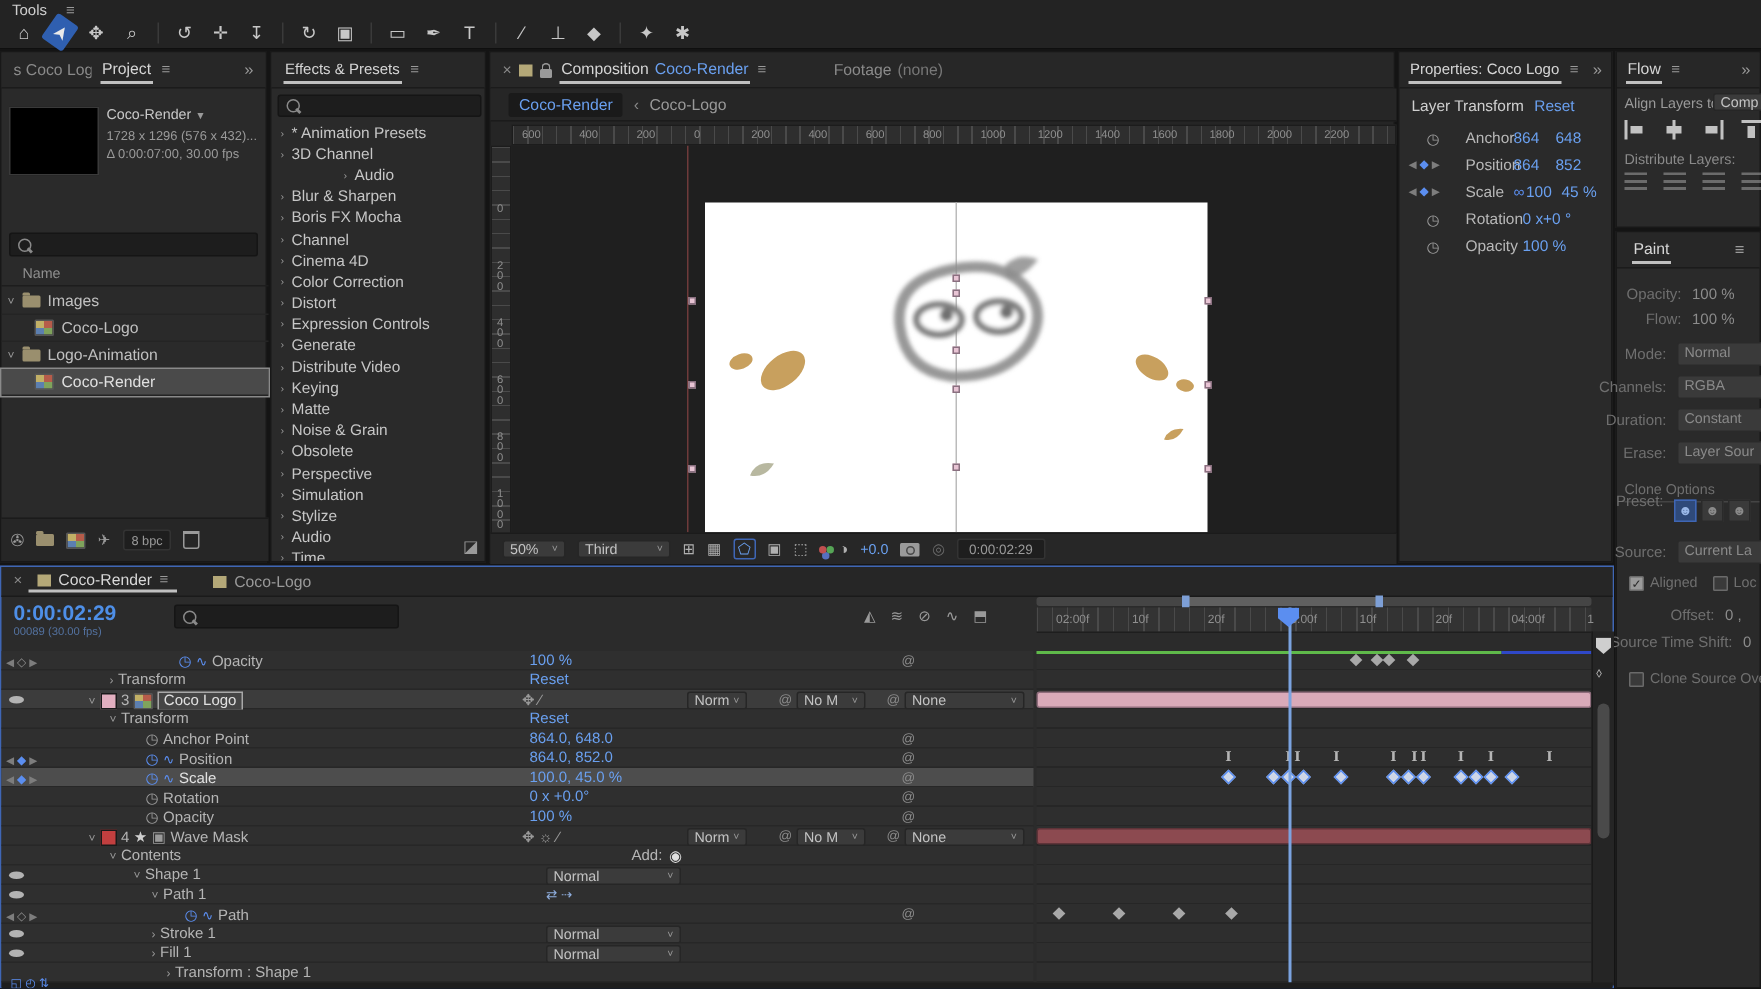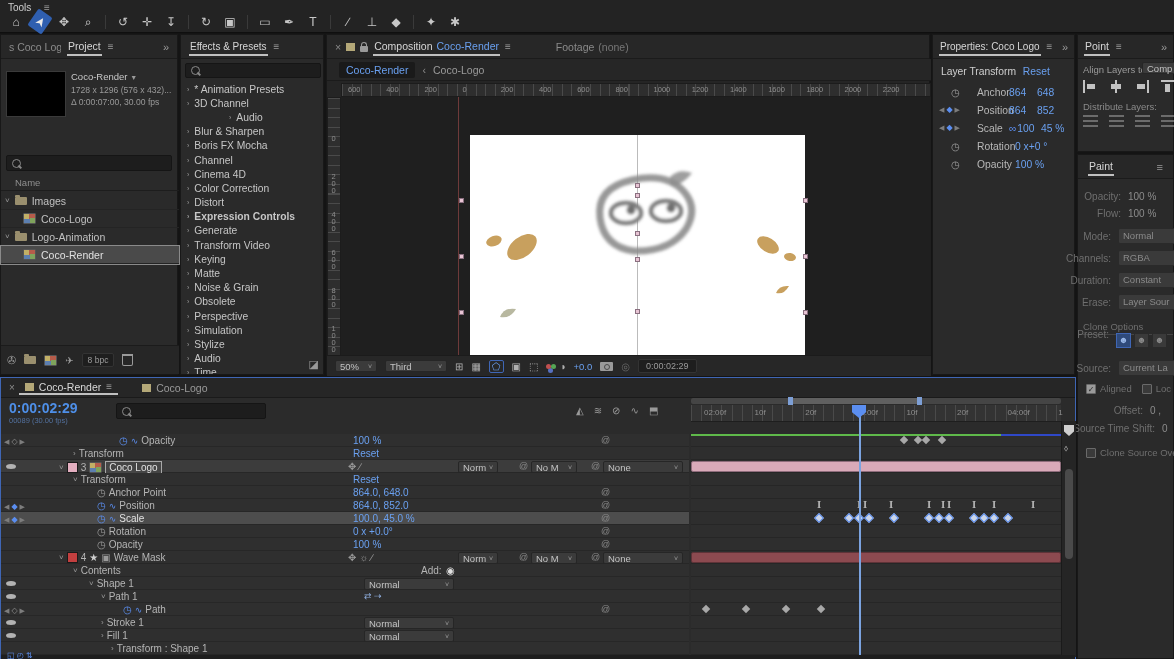--- a/index.html
+++ b/index.html
@@ -222,31 +222,31 @@
           <span>Cinema 4D</span>
         </span>
         <span class="frow" style="display: flex;">
           <span class="twirl">›</span>
           <span>Color Correction</span>
         </span>
         <span class="frow" style="display: flex;">
           <span class="twirl">›</span>
           <span>Distort</span>
         </span>
-        <span class="frow" style="display: flex; font-weight: bold;">
+        <span class="frow" style="display: flex;">
           <span class="twirl">›</span>
           <span>Expression Controls</span>
         </span>
         <span class="frow" style="display: flex;">
           <span class="twirl">›</span>
           <span>Generate</span>
         </span>
         <span class="frow" style="display: flex;">
           <span class="twirl">›</span>
-          <span>Transform Video</span>
+          <span>Distribute Video</span>
         </span>
         <span class="frow" style="display: flex;">
           <span class="twirl">›</span>
           <span>Keying</span>
         </span>
         <span class="frow" style="display: flex;">
           <span class="twirl">›</span>
           <span>Matte</span>
         </span>
         <span class="frow" style="display: flex;">
@@ -436,21 +436,21 @@
     </div>
     <div class="prow" style="left:0;top:124px;width:143px">
       <span class="sw abs" style="left:18px">◷</span>
       <span class="abs" style="left:44px">Opacity</span>
       <span class="abs bluetxt" style="left:82px">100 %</span>
     </div>
   </div>
 
   <div class="panel" style="left:1077px;top:34px;width:97px;height:118px">
     <div class="phead" style="padding:0 6px;justify-content:center">
-      <span class="tabact">Point</span>
+      <span class="tabact">Flow</span>
       <span class="menu">≡</span>
       <span class="chev2">»</span>
     </div>
     <div class="abs" style="left:5px;top:29px;font-size:9.5px;color:#9a9a9a;white-space:nowrap">Align Layers to:</div>
     <span class="dd abs" style="left:64px;top:27px;width:40px">
         <span>Comp</span>
       </span>
     <div class="abs" style="left:5px;top:45px;display:flex;gap:11px">
       <span class="alic">
           <i style="left:0;top:0;width:2px;height:13px"></i>

